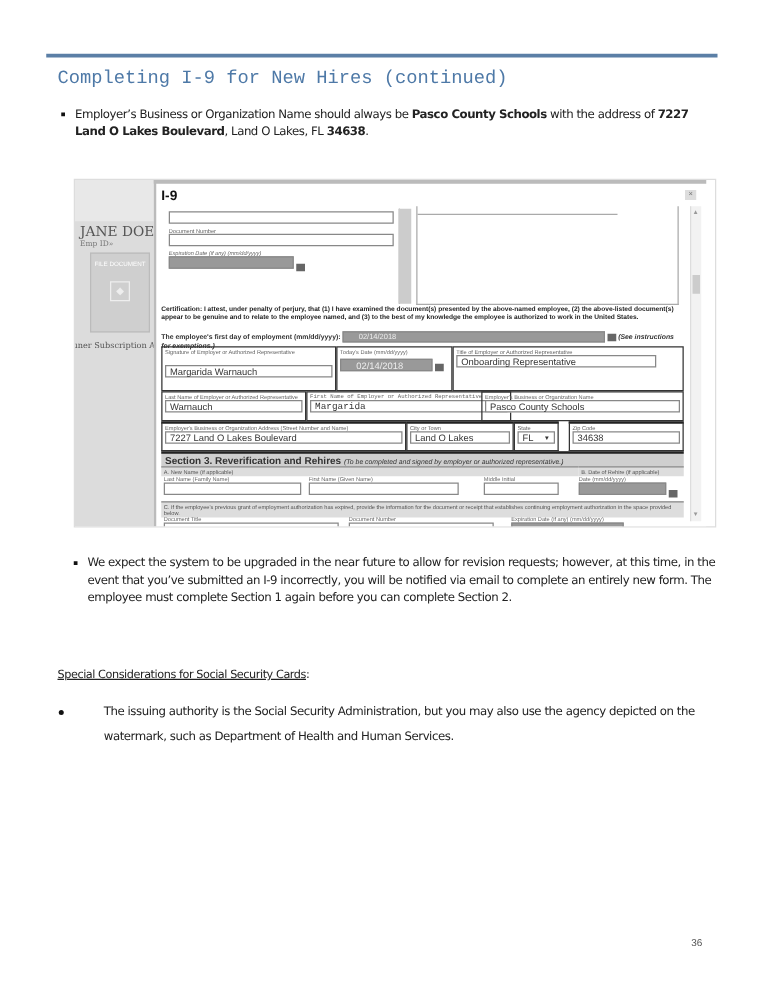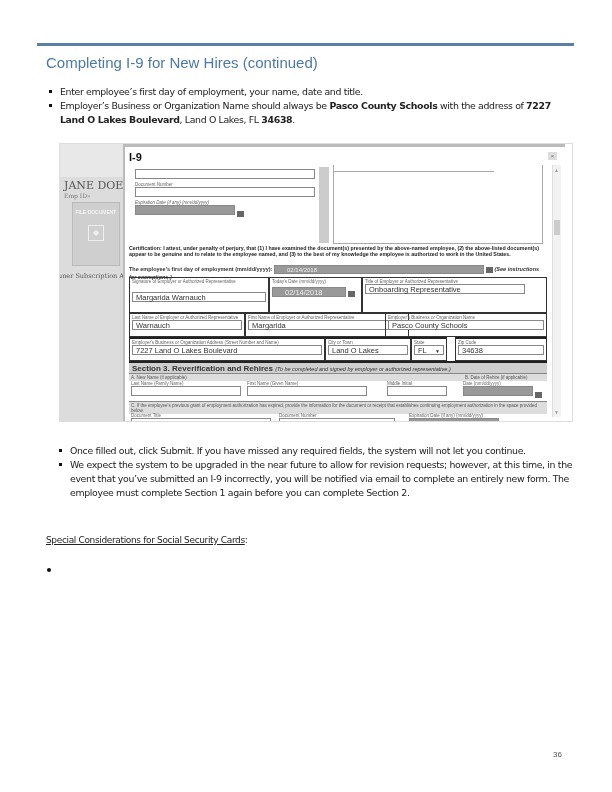--- a/index.html
+++ b/index.html
@@ -1,18 +1,18 @@
 <!DOCTYPE html>
 <html><head>
 <meta charset="utf-8">
 <style>
   html,body{margin:0;padding:0;background:#fff;}
   body{width:612px;height:792px;position:relative;overflow:hidden;font-family:"Liberation Sans",sans-serif;color:#222;}
   .rule{position:absolute;left:37px;top:43px;width:537px;height:3px;background:#5b7fa6;}
-  .title{position:absolute;left:46px;top:54px;font-size:15px;color:#4e79a7;font-family:Liberation Sans, sans-serif;}
+  .title{position:absolute;left:46px;top:54px;font-size:15px;color:#4e79a7;font-family:Liberation Mono, monospace;}
   ul.sq{position:absolute;margin:0;padding:0;list-style:none;font-size:9.4px;line-height:14px;font-family:"DejaVu Sans",sans-serif;letter-spacing:-0.35px;}
   ul.sq li{position:relative;padding-left:12px;}
   ul.sq li:before{content:"";position:absolute;left:1px;top:5px;width:3px;height:3px;background:#111;}
   .top-bullets{left:48px;top:85px;width:520px;}
   .mid-bullets{left:58px;top:444px;width:520px;}
   b{font-weight:bold;}
   
   .shot{position:absolute;left:59px;top:143px;width:512px;height:277px;background:#fff;overflow:hidden;border:1px solid #ddd;}
   .side{position:absolute;left:0;top:0;width:122px;height:277px;background:#dcdcdc;}
   .side-top{position:absolute;left:0;top:0;width:122px;height:33px;background:#e8e8e8;}
@@ -45,21 +45,20 @@
   .ss-item .dot{position:absolute;left:1px;top:8px;width:4px;height:4px;border-radius:2px;background:#111;}
   .pagenum{position:absolute;left:553px;top:750px;font-size:8px;color:#555;}
 </style>
 </head>
 <body>
 
 <div class="rule"></div>
 <div class="title">Completing I-9 for New Hires (continued)</div>
 
 <ul class="sq top-bullets">
-  <li>Enter employee’s first day of employment, your name, date and title.</li>
   <li><span>Employer’s Business or Organization Name should always be </span><b>Pasco County Schools</b><span> with the address of </span><b>7227 Land O Lakes Boulevard</b><span>, Land O Lakes, FL </span><b>34638</b><span>.</span></li>
 </ul>
 
 <div class="shot">
   <div class="side">
     <div class="side-top"></div>
     <div class="emp-name">JANE DOE &gt;</div>
     <div class="emp-id">Emp ID»</div>
     <div class="filedoc">
       <span>FILE DOCUMENT</span>
@@ -109,21 +108,21 @@
       </div>
       <div class="abs cell" style="left:233px;top:110px;width:185px;height:36px;">
         <div class="lbl">Title of Employer or Authorized Representative</div>
         <div class="box" style="width:160px;">Onboarding Representative</div>
       </div>
 
       <div class="abs cell" style="left:0;top:146px;width:116px;height:24px;">
         <div class="lbl">Last Name of Employer or Authorized Representative</div>
         <div class="box">Warnauch</div>
       </div>
-      <div class="abs cell" style="left:116px;top:146px;width:164px;height:24px;">
+      <div class="abs cell" style="left:116px;top:146px;width:164px;height:24px;font-family:Liberation Mono, monospace;">
         <div class="lbl">First Name of Employer or Authorized Representative</div>
         <div class="box">Margarida</div>
       </div>
       <div class="abs cell" style="left:256px;top:146px;width:162px;height:24px;">
         <div class="lbl">Employer's Business or Organization Name</div>
         <div class="box">Pasco County Schools</div>
       </div>
 
       <div class="abs cell" style="left:0;top:170px;width:196px;height:24px;border-top:2px solid #222;">
         <div class="lbl">Employer's Business or Organization Address (Street Number and Name)</div>
@@ -173,23 +172,22 @@
             <div class="lbl">Document Number</div>
             <div class="box"></div>
           </div>
         <div class="abs" style="left:280px;top:0;width:130px"><div class="lbl">Expiration Date (if any) (mm/dd/yyyy)</div><span class="box gray" style="display:inline-block;width:90px"></span></div>
       </div>
     </div>
   </div>
 </div>
 
 <ul class="sq mid-bullets">
-  <li>Once filled out, click Submit.  If you have missed any required fields, the system will not let you continue.</li>
   <li>We expect the system to be upgraded in the near future to allow for revision requests; however, at this time, in the event that you’ve submitted an I-9 incorrectly, you will be notified via email to complete an entirely new form. The employee must complete Section 1 again before you can complete Section 2.</li>
 </ul>
 
 <div class="ss-head"><span>Special Considerations for Social Security Cards</span><span style="text-decoration:none;display:inline-block">:</span></div>
 
 <div class="ss-list">
-  <div class="ss-item"><span class="dot"></span></div>
+  <div class="ss-item"><span class="dot"></span><span>The issuing authority is the Social Security Administration, but you may also use the agency depicted on the watermark, such as Department of Health and Human Services.</span></div>
 </div>
 
 <div class="pagenum">36</div>
 
 </body></html>

